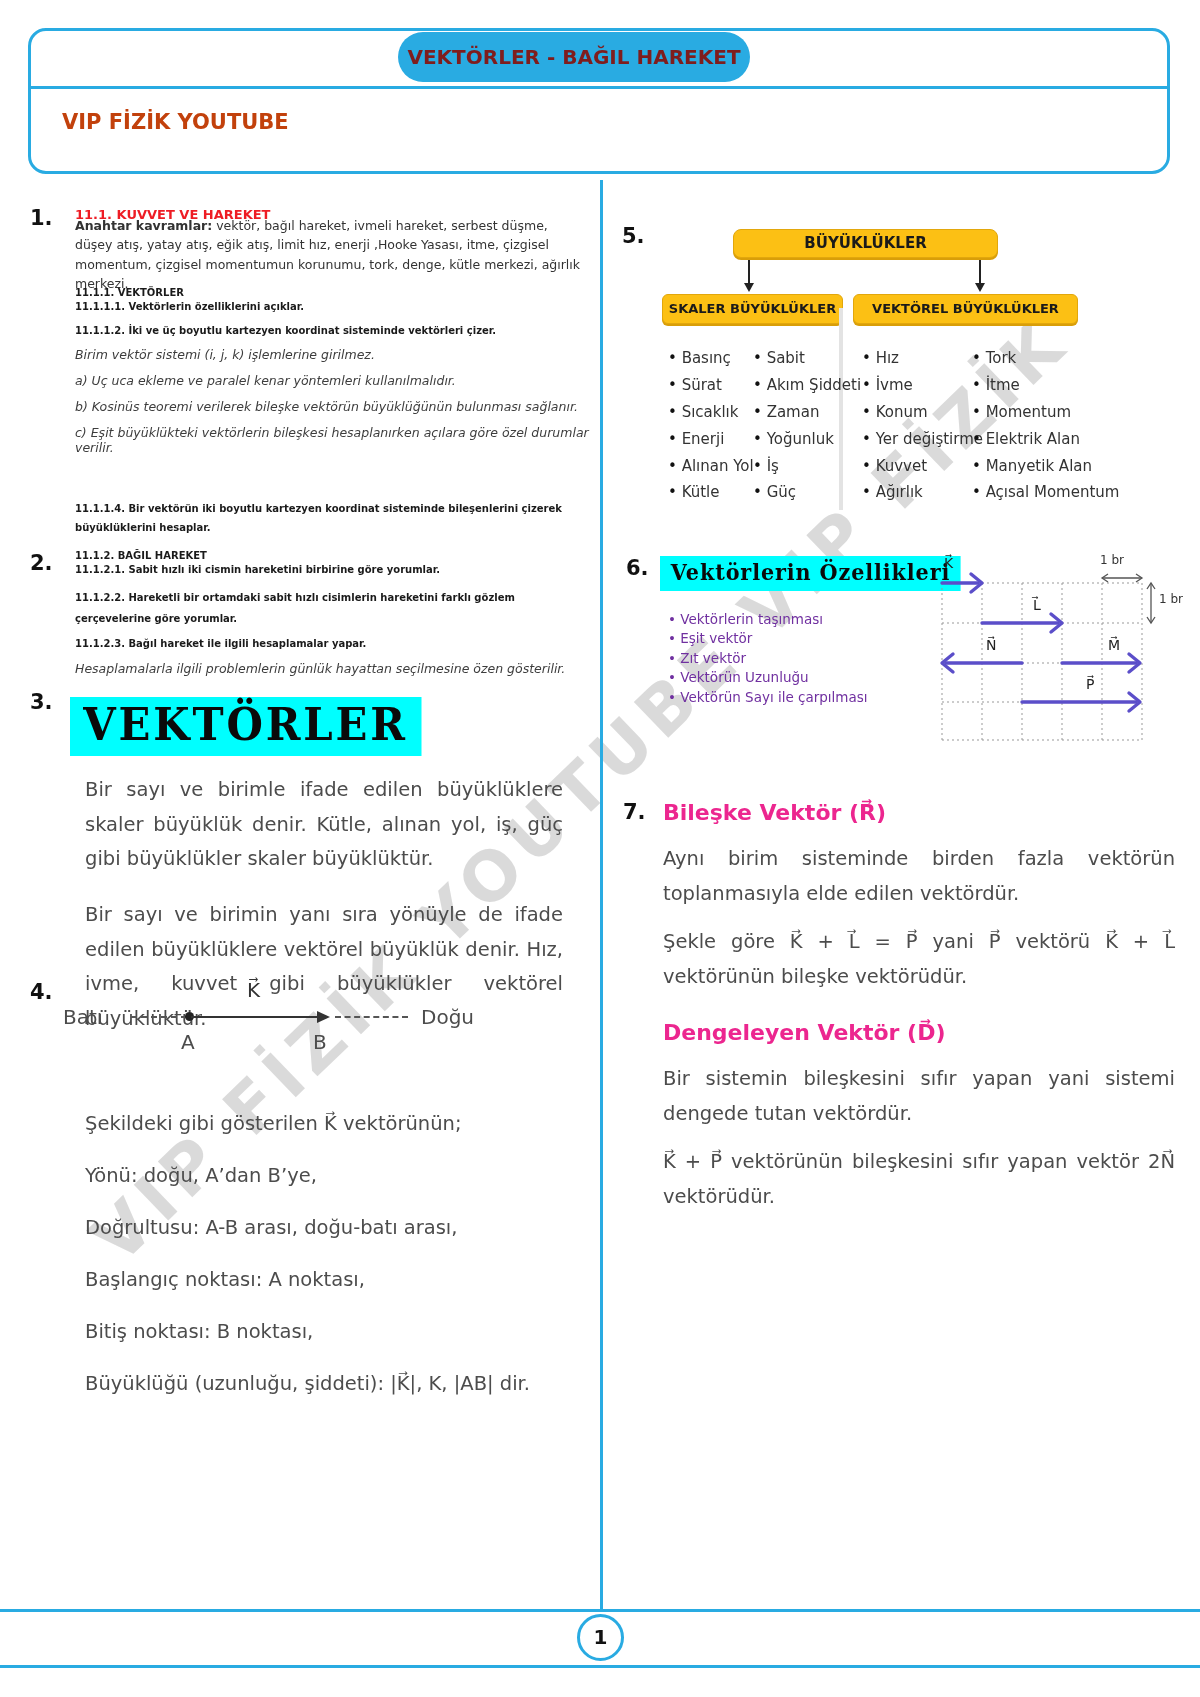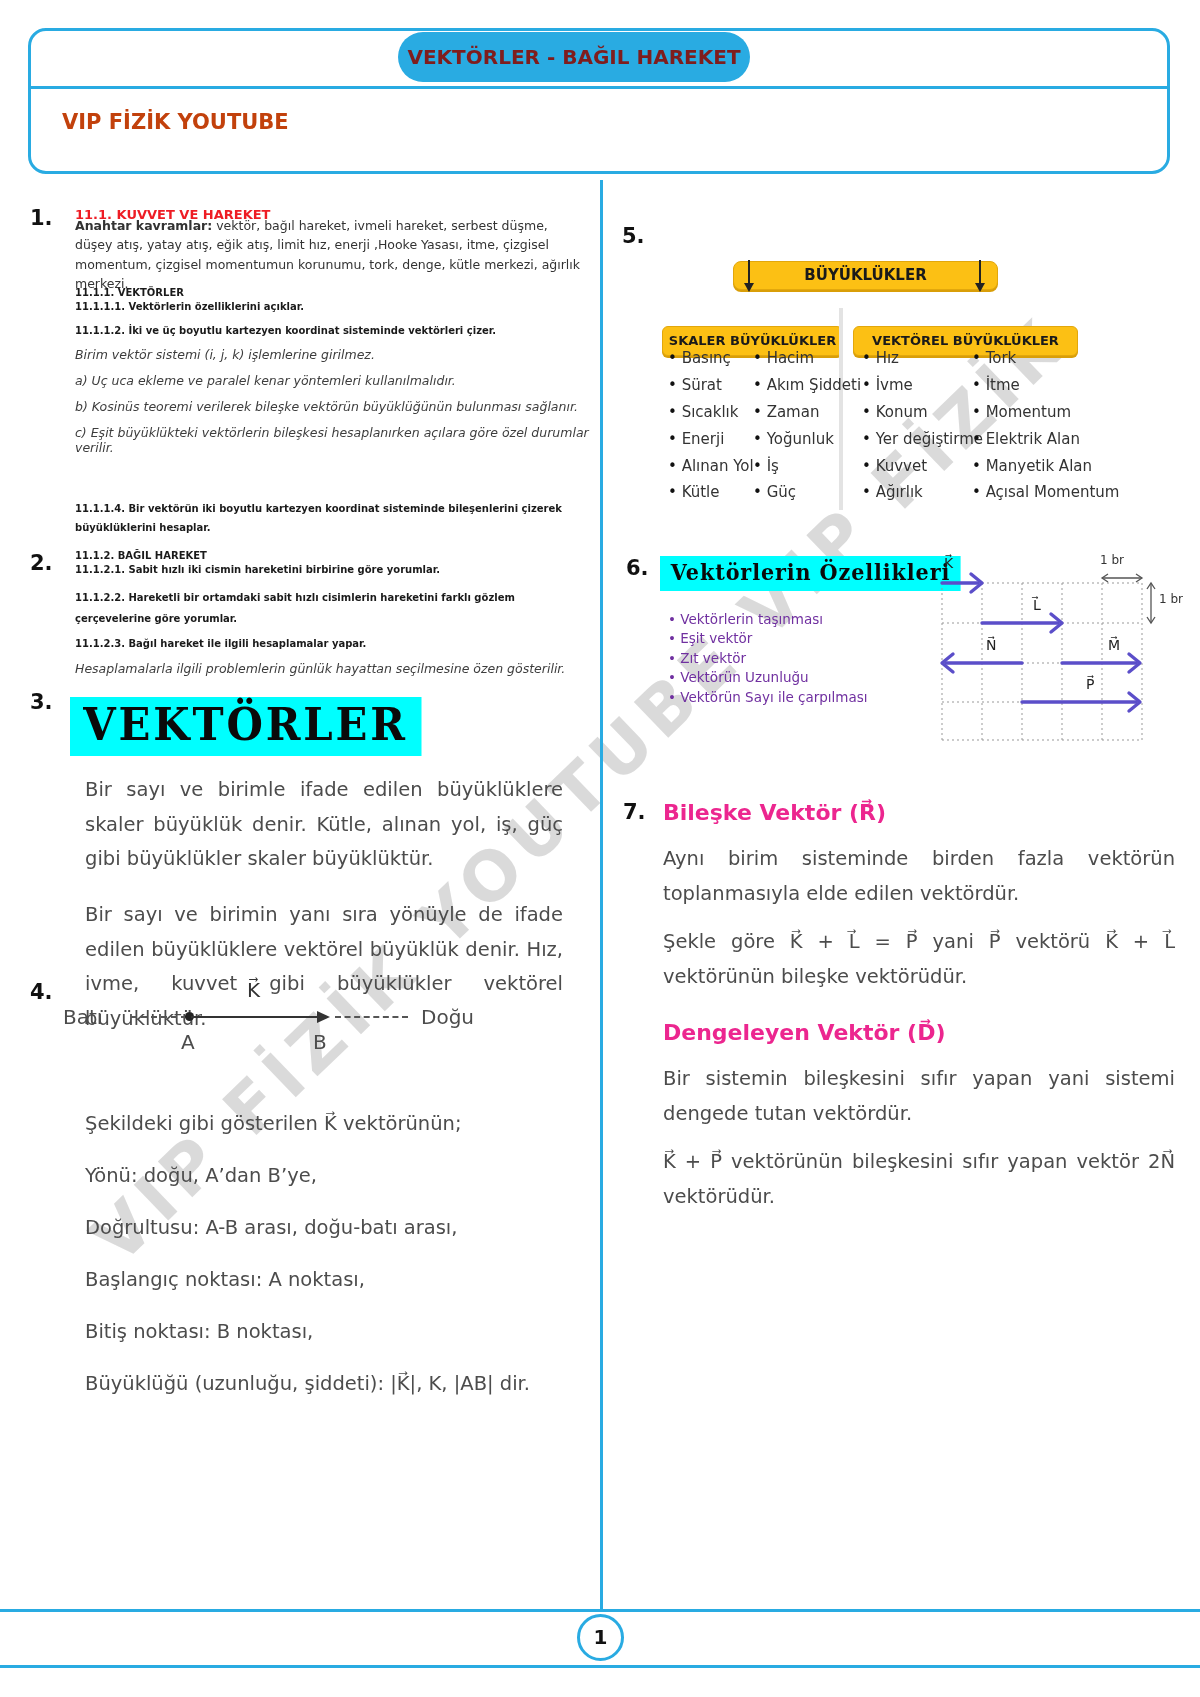--- a/index.html
+++ b/index.html
@@ -66,21 +66,21 @@
   .solid-line { position:absolute; background:#333; height:2.5px; }
   .dot { position:absolute; width:9px; height:9px; background:#222; border-radius:50%; }
   .tri-right { position:absolute; width:0; height:0;
     border-left:13px solid #333; border-top:6px solid transparent; border-bottom:6px solid transparent; }
   .dia-label { position:absolute; font-size:20px; color:#4c4c4c; }
   .vec-big { font-size:20px; color:#333; }
 
   
   .ybox { position:absolute; background:#fcc014; border:1px solid #e2a70c; border-radius:6px;
     text-align:center; font-weight:bold; color:#1a1a1a;
-    box-shadow:0 2px 0 #d99e08;margin-top:32px; }
+    box-shadow:0 2px 0 #d99e08; }
   #s5-root { left:733px; top:229px; width:265px; height:29px; font-size:15px; line-height:27px; border-radius:8px; }
   #s5-left-box  { left:662px; top:294px; width:181px; height:30px; font-size:13px; line-height:28px; }
   #s5-right-box { left:853px; top:294px; width:225px; height:30px; font-size:13px; line-height:28px; }
   .flow-stem { position:absolute; width:2px; height:23px; background:#222; }
   .flow-head { position:absolute; width:0; height:0;
     border-top:9px solid #222; border-left:5px solid transparent; border-right:5px solid transparent; }
   #s5-sep { left:839px; top:308px; width:4px; height:202px; background:#e3e3e3; }
   .blist { position:absolute; }
   .blist div { font-size:15px; color:#333; height:26.9px; white-space:nowrap; }
   .blist div::before { content:"• "; color:#111; }
@@ -171,21 +171,21 @@
 
 <div class="blist z" style="left:668px; top:349px;">
   <div>Basınç</div>
   <div>Sürat</div>
   <div>Sıcaklık</div>
   <div>Enerji</div>
   <div>Alınan Yol</div>
   <div>Kütle</div>
 </div>
 <div class="blist z" style="left:753px; top:349px;">
-  <div>Hacim</div>
+  <div>Sabit</div>
   <div>Akım Şiddeti</div>
   <div>Zaman</div>
   <div>Yoğunluk</div>
   <div>İş</div>
   <div>Güç</div>
 </div>
 <div class="blist z" style="left:862px; top:349px;">
   <div>Hız</div>
   <div>İvme</div>
   <div>Konum</div>

